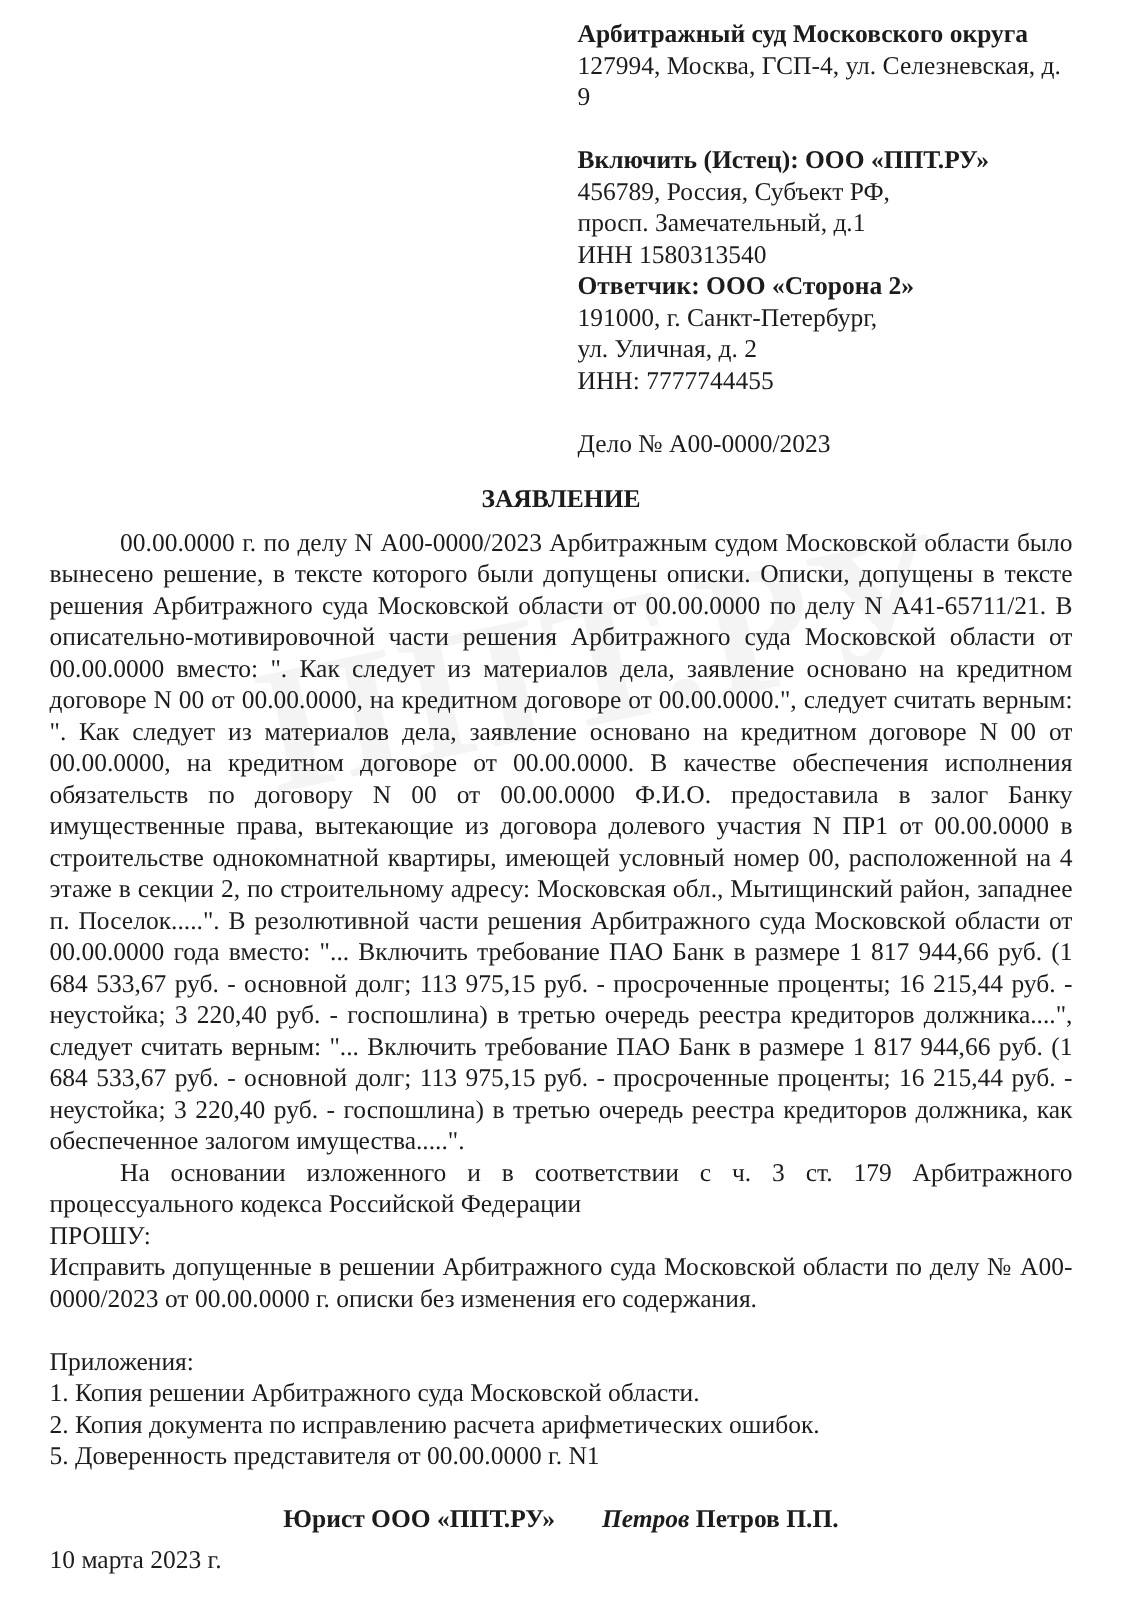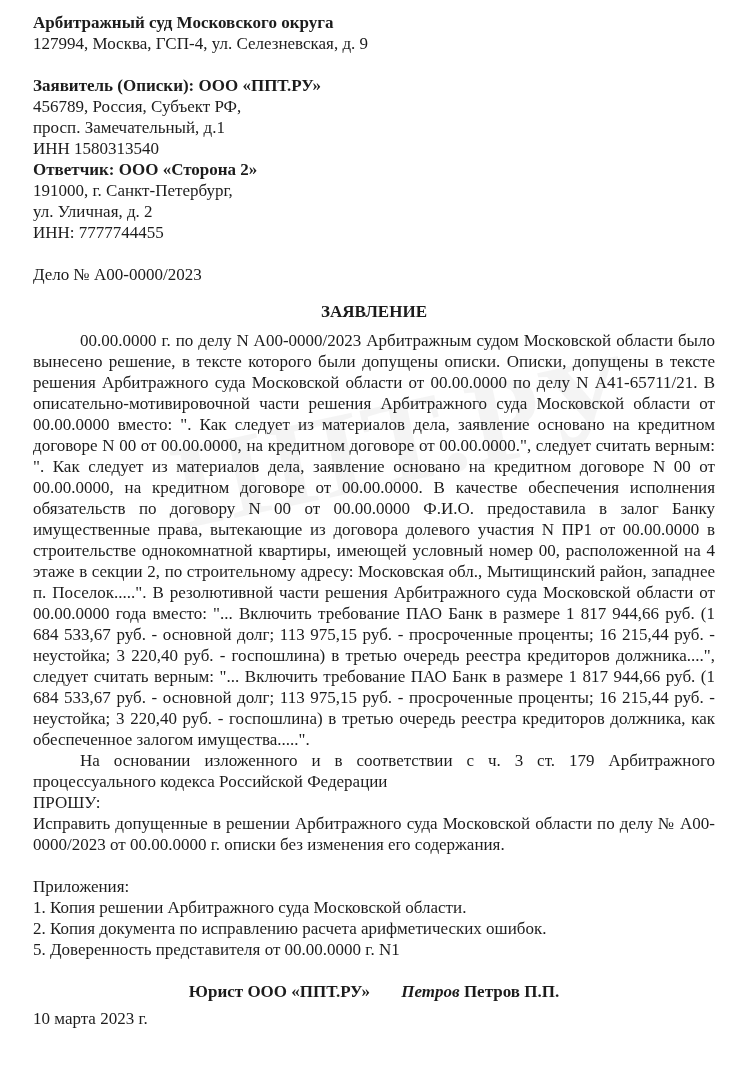--- a/index.html
+++ b/index.html
@@ -24,21 +24,21 @@
     left: 170px;
     font-size: 120px;
     font-weight: bold;
     color: #9a9a9a;
     opacity: 0.10;
     transform: rotate(-12deg);
     letter-spacing: 4px;
     user-select: none;
     white-space: nowrap;
   }
-  .header-block { }
+  .header-block { margin-left: 352px; }
   .bold { font-weight: bold; }
   .spacer { height: 21px; }
   .title-block { text-align: center; margin-top: 16px; }
   .title-main { font-weight: bold; }
   .body-par { text-align: justify; text-indent: 47px; }
   .body-par.first { margin-top: 8px; }
   .no-indent { text-indent: 0; }
   .centered { text-align: left; }
   .attachments { margin-top: 21px; }
   .signature-line { text-align: center; font-weight: bold; margin-top: 21px; }
@@ -51,21 +51,21 @@
 <div class="page">
 
   <div class="watermark">ППТ.РУ</div>
 
   <div class="content">
 
     <div class="header-block">
       <div class="bold">Арбитражный суд Московского округа</div>
       <div>127994, Москва, ГСП-4, ул. Селезневская, д. 9</div>
       <div class="spacer"></div>
-      <div class="bold">Заявитель (Описки): ООО «ППТ.РУ»</div>
+      <div class="bold">Включить (Истец): ООО «ППТ.РУ»</div>
       <div>456789, Россия, Субъект РФ,</div>
       <div>просп. Замечательный, д.1</div>
       <div>ИНН 1580313540</div>
       <div class="bold">Ответчик: ООО «Сторона 2»</div>
       <div>191000, г. Санкт-Петербург,</div>
       <div>ул. Уличная, д. 2</div>
       <div>ИНН: 7777744455</div>
       <div class="spacer"></div>
       <div>Дело № А00-0000/2023</div>
     </div>

